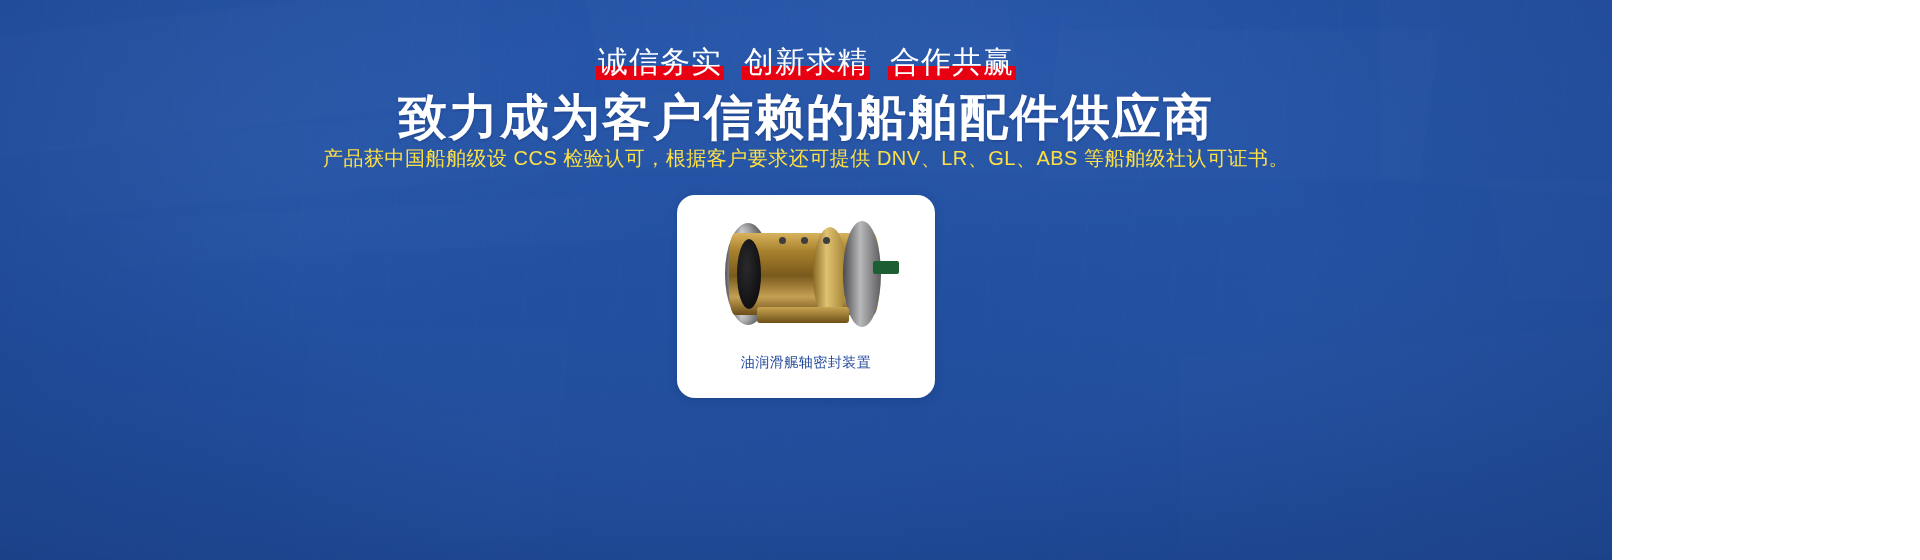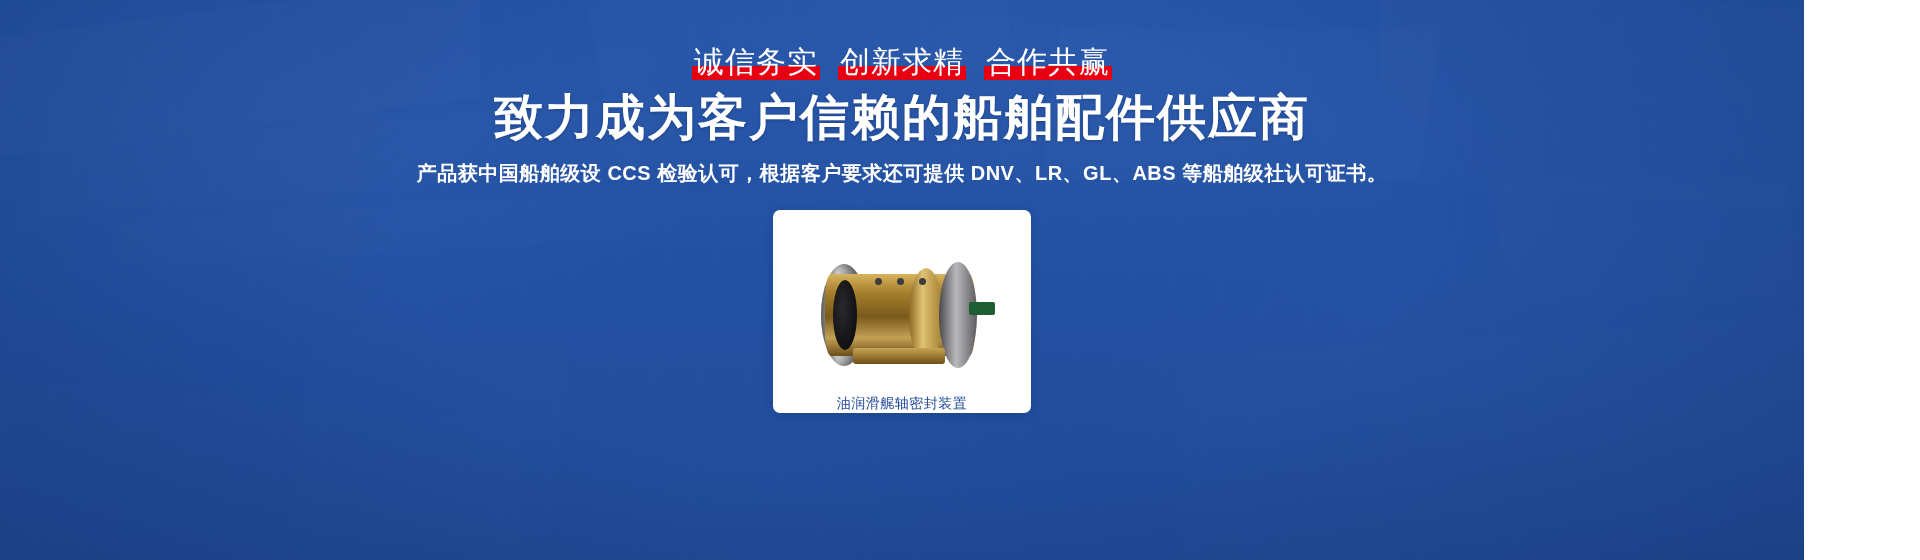--- a/index.html
+++ b/index.html
@@ -8,21 +8,21 @@
   }
   body {
     width: 1920px;
     height: 560px;
     overflow: hidden;
     font-family: "Liberation Sans", "DejaVu Sans", sans-serif;
   }
 
   .banner {
     position: relative;
-    width: 1804px;
+    width: 1612px;
     height: 560px;
     background: #2554a8;
     overflow: hidden;
   }
 
   
   .bg-photo {
     position: absolute;
     inset: 0;
     background:
@@ -118,43 +118,42 @@
     font-size: 49px;
     font-weight: bold;
     color: #ffffff;
     letter-spacing: 2px;
     line-height: 1.1;
     white-space: nowrap;
     text-shadow: 0 1px 3px rgba(8,30,75,0.35);
   }
 
   .subtitle {
-    margin-top: 15px;
+    margin-top: 0;
     font-size: 20px;
-    color: #ffffff;
+    color: #fde047;
     letter-spacing: 0.5px;
     white-space: nowrap;
-    font-weight: bold;
   }
 
   .cards {
     margin-top: 23px;
     display: flex;
     gap: 45px;
   }
   .card {
     width: 258px;
     height: 203px;
     background: #ffffff;
-    border-radius: 7px;
+    border-radius: 18px;
     box-shadow: 0 2px 10px rgba(10,35,85,0.22);
     display: flex;
     flex-direction: column;
     align-items: center;
-    justify-content: flex-end;
+    justify-content: flex-start;
     padding-top: 8px;
     box-sizing: border-box;
   }
   .card-thumb {
     width: 210px;
     height: 140px;
     position: relative;
     overflow: hidden;
   }
   .card-caption {

